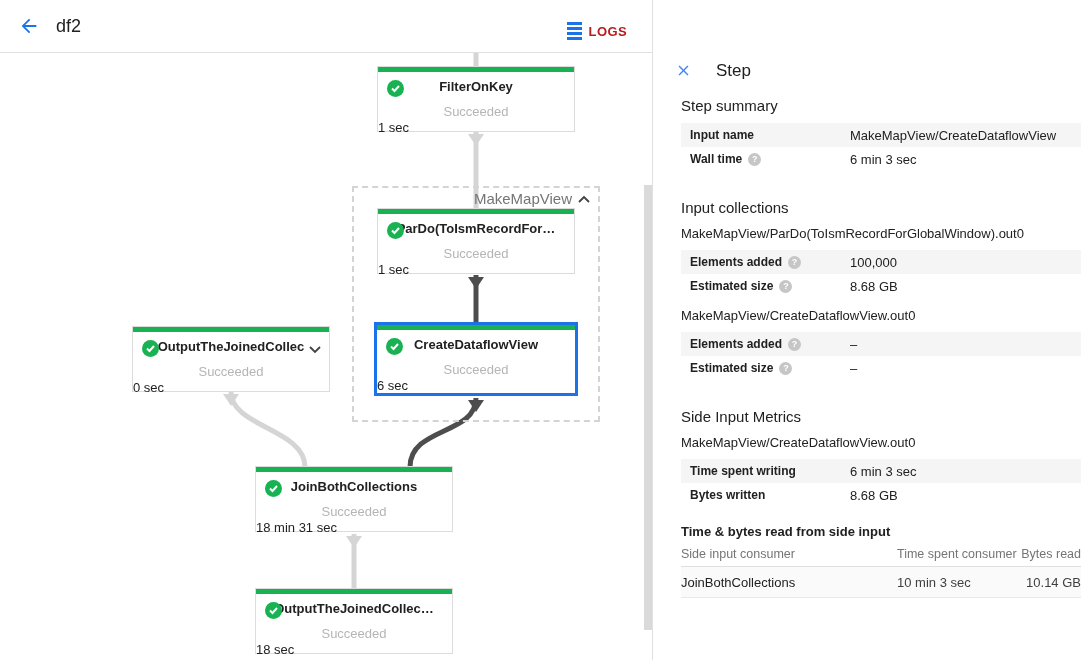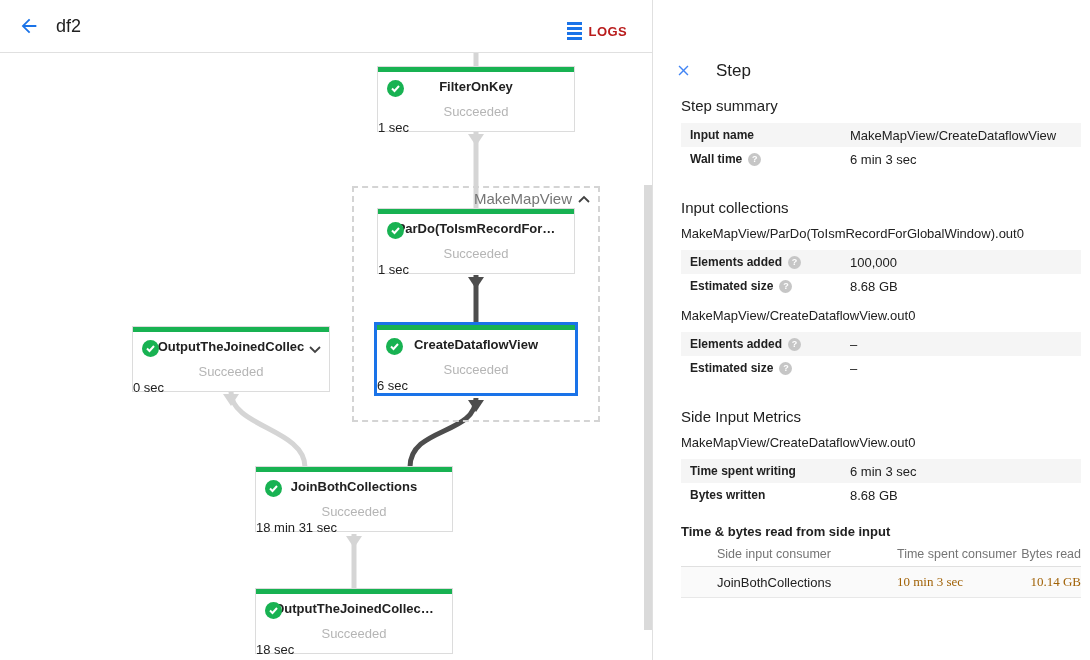--- a/index.html
+++ b/index.html
@@ -50,25 +50,25 @@
   .kv-label { width:160px; font-size:12px; font-weight:bold; color:#212121; display:flex; align-items:center; gap:6px; }
   .kv-value { font-size:13px; color:#212121; }
   .help { width:13px; height:13px; border-radius:50%; background:#c6c6c6; color:#fff; font-size:9px; font-weight:bold; display:inline-flex; align-items:center; justify-content:center; flex:none; }
 
   .tbl-heading { margin-top:17px; font-size:13px; font-weight:bold; color:#212121; }
   .tbl { margin-top:2px; }
   .t-row { display:flex; align-items:center; }
   .t-head { height:26px; border-bottom:1px solid #e0e0e0; }
   .t-head .t-c { font-size:12.5px; color:#757575; }
   .t-data { height:31px; background:#fafafa; border-bottom:1px solid #e8e8e8; }
-  .t-c1 { flex:1;margin-left:36px; }
+  .t-c1 { flex:1; }
   .t-c2 { width:122px; }
   .t-c3 { width:62px; text-align:right; }
   .t-data .t-c1 { font-size:13px; color:#212121; }
-  .t-data .t-c2, .t-data .t-c3 { font-size:13px; color:#a16207;font-family:Liberation Serif, serif; }
+  .t-data .t-c2, .t-data .t-c3 { font-size:13px; color:#404040; }
 </style>
 </head>
 <body>
 
 <div class="root">
 
   <div class="left-panel">
     <div class="topbar">
       <div class="back-btn">
         <svg width="22" height="22" viewBox="0 0 24 24">

